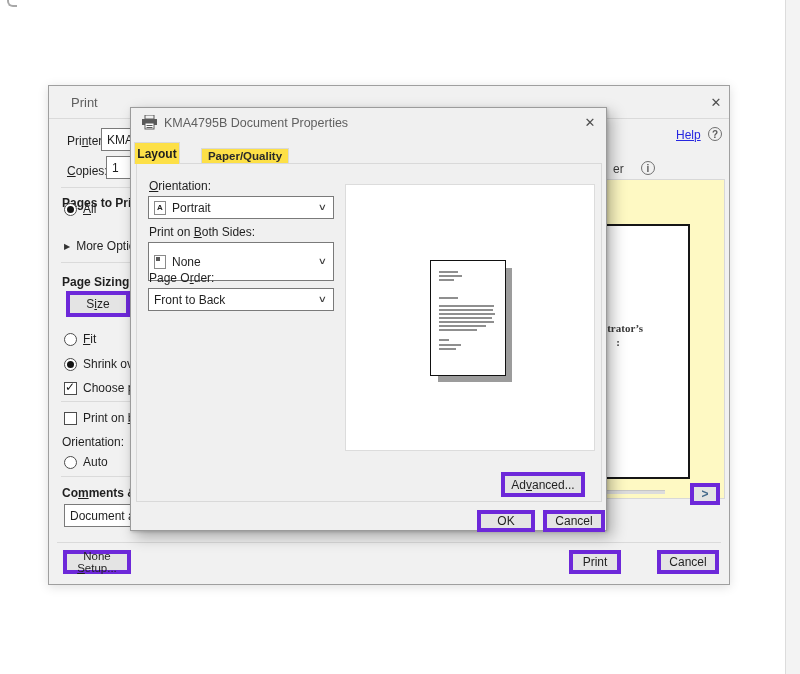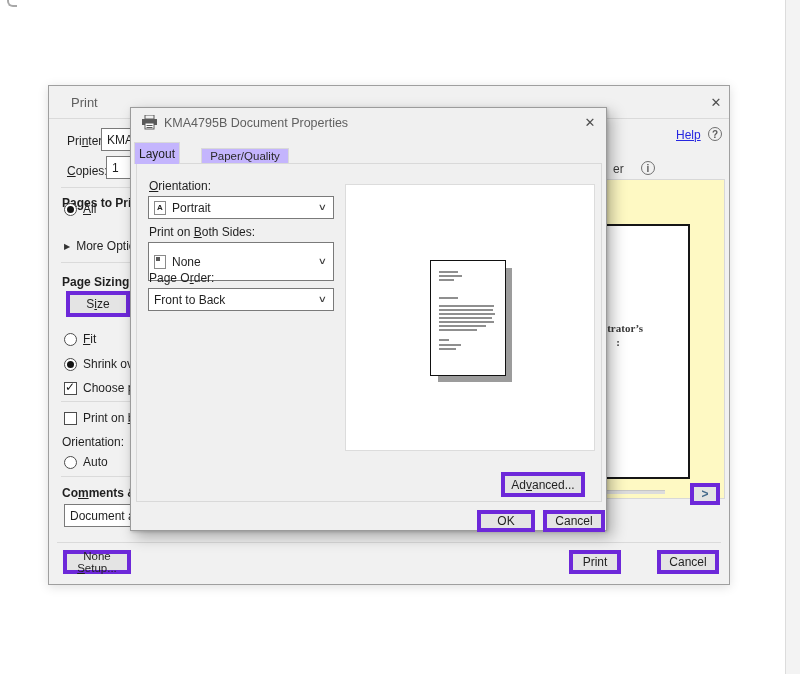--- a/index.html
+++ b/index.html
@@ -71,22 +71,22 @@
   .pd-bottom-sep{left:8px;top:456px;width:664px;}
   .pd-pagesetup{left:14px;top:464px;width:68px;height:24px;font-size:11.5px;}
   .pd-print{left:520px;top:464px;width:52px;height:24px;}
   .pd-cancel{left:608px;top:464px;width:62px;height:24px;}
   
   .prop-dlg{left:130px;top:107px;width:477px;height:424px;background:#f0f0f0;border:1px solid #9b9b9b;
             box-shadow:5px 6px 14px rgba(0,0,0,0.30),1px 1px 3px rgba(0,0,0,0.18);box-sizing:border-box;}
   .pr-icon{left:10px;top:7px;}
   .pr-title{left:33px;top:8px;font-size:12.5px;color:#5f5f5f;white-space:nowrap;}
   .pr-close{left:450px;top:7px;}
-  .tab{box-sizing:border-box;background:#c4b5fd;border:1px solid #d9d9d9;border-bottom:none;
-       display:flex;align-items:center;justify-content:center;white-space:nowrap;}
+  .tab{box-sizing:border-box;background:#fde047;border:1px solid #d9d9d9;border-bottom:none;
+       display:flex;align-items:center;justify-content:center;white-space:nowrap;font-weight:bold;}
   .tab-layout{left:3px;top:34px;width:46px;height:22px;z-index:3;}
   .tab-paper{left:49px;top:40px;width:88px;height:15px;z-index:1;font-size:11.5px;color:#2a2a2a;margin-left:21px;}
   .pr-panel{left:5px;top:55px;width:466px;height:339px;border:1px solid #d9d9d9;box-sizing:border-box;z-index:2;background:#f0f0f0;}
   .pp-olabel{left:12px;top:15px;}
   .pp-dd1{left:11px;top:32px;width:186px;height:23px;}
   .pp-blabel{left:12px;top:61px;}
   .pp-dd2{left:11px;top:78px;width:186px;height:39px;}
   .pp-rlabel{left:12px;top:107px;}
   .pp-dd3{left:11px;top:124px;width:186px;height:23px;}
   .dd-ico{width:12px;height:14px;background:#fff;border:1px solid #8a8a8a;box-sizing:border-box;margin-right:6px;

